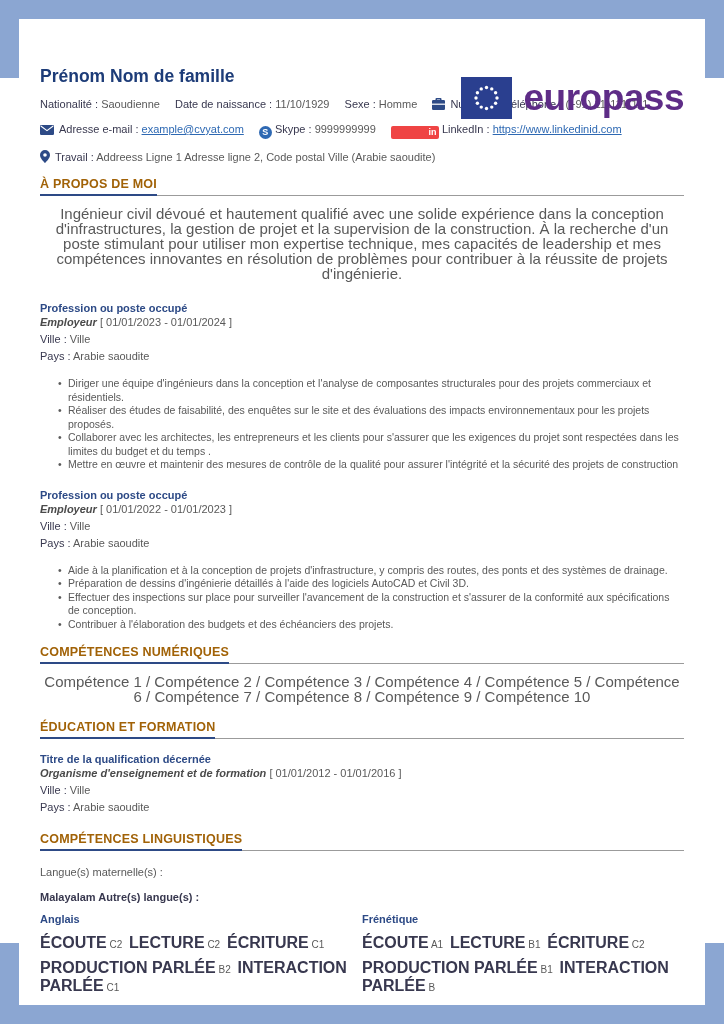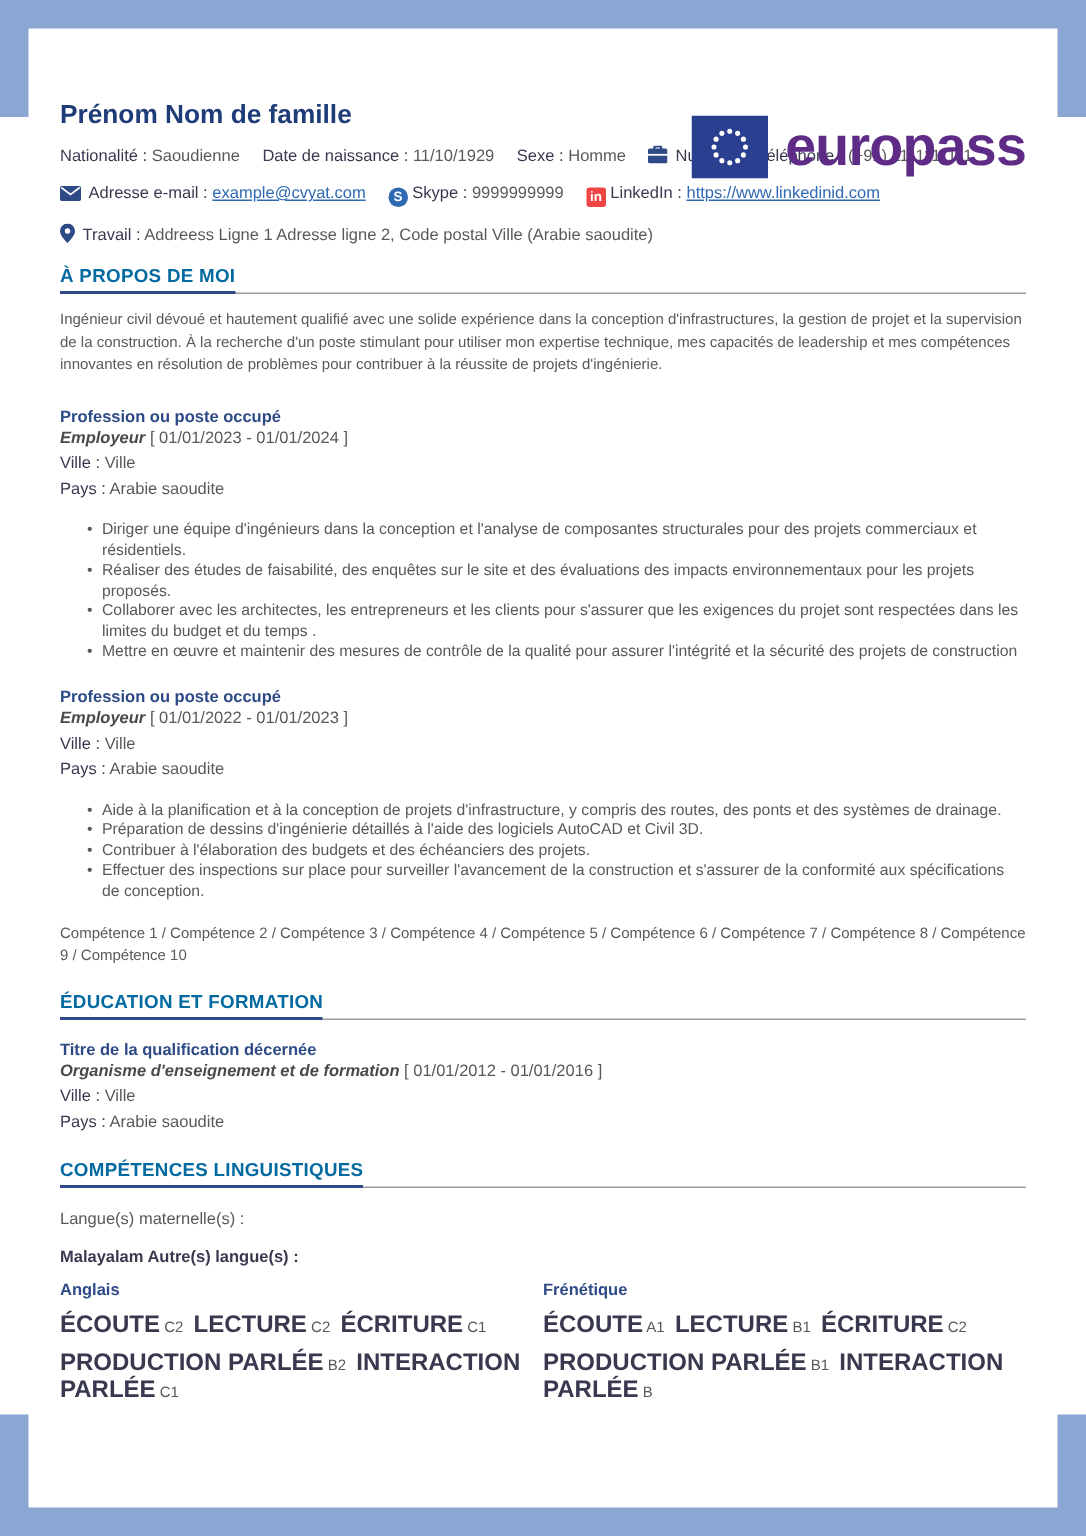--- a/index.html
+++ b/index.html
@@ -26,30 +26,30 @@
   .lbl{font-weight:normal;color:#38384f;}
   .pair{margin-right:12px;white-space:nowrap;}
   a.link{color:#2e69b3;text-decoration:underline;cursor:pointer;}
   .icn{display:inline-block;vertical-align:-2px;margin-right:5px;}
   .badge{
     display:inline-block;width:13px;height:13px;background:#2e69b3;color:#fff;
     font-size:9px;font-weight:bold;text-align:center;line-height:13px;
     vertical-align:-2px;margin-right:3px;
   }
   .badge.skype{border-radius:50%;}
-  .badge.linkedin{border-radius:2px;background:#ef4444;}
+  .badge.linkedin{border-radius:2px;background:#ef4444;padding-left:35px;}
   
   h2.sec{
-    font-size:12.5px;color:#0369a1;font-weight:bold;margin:0;
+    font-size:12.5px;color:#a16207;font-weight:bold;margin:0;
     border-bottom:1px solid #9b9b9b;letter-spacing:0.2px;
   }
   h2.sec .h2t{display:inline-block;border-bottom:2px solid #2d4a86;padding-bottom:3px;margin-bottom:-1px;}
   .sec-about{margin-top:13px;}
   .sec-gap{margin-top:20px;}
-  .body-text{font-size:10px;color:#595959;line-height:15px;margin:10px 0 0 0;}
+  .body-text{font-size:15px;color:#595959;line-height:15px;margin:10px 0 0 0;text-align:center;}
   
   .job{margin-top:13px;}
   .job-role{font-size:11px;font-weight:bold;color:#2d4a86;line-height:14px;}
   .job-emp{font-size:11px;color:#595959;line-height:14px;}
   .emp-name{font-style:italic;font-weight:bold;color:#4a4a4a;}
   .meta{font-size:11px;color:#595959;margin-top:2px;line-height:16px;}
   .meta div{margin-bottom:1px;}
   ul.bullets{margin:13px 0 0 0;padding:0 0 0 28px;list-style:none;}
   ul.bullets li{
     font-size:10.5px;color:#595959;line-height:13.5px;position:relative;padding-left:0;
@@ -150,27 +150,28 @@
     <div class="job" style="margin-top:16px;">
       <div class="job-role">Profession ou poste occupé</div>
       <div class="job-emp"><span class="emp-name">Employeur</span> <span>[ 01/01/2022 - 01/01/2023 ]</span></div>
       <div class="meta">
         <div><span class="lbl">Ville :</span> <span>Ville</span></div>
         <div><span class="lbl">Pays :</span> <span>Arabie saoudite</span></div>
       </div>
       <ul class="bullets">
         <li>Aide à la planification et à la conception de projets d'infrastructure, y compris des routes, des ponts et des systèmes de drainage.</li>
         <li>Préparation de dessins d'ingénierie détaillés à l'aide des logiciels AutoCAD et Civil 3D.</li>
+        <li>Effectuer des inspections sur place pour surveiller l'avancement de la construction et s'assurer de la conformité aux spécifications de conception.</li>
         <li>Contribuer à l'élaboration des budgets et des échéanciers des projets.</li>
-        <li>Effectuer des inspections sur place pour surveiller l'avancement de la construction et s'assurer de la conformité aux spécifications de conception.</li>
       </ul>
     </div>
   </div>
 
   <div class="sec-gap" style="margin-top:14px;">
+    <h2 class="sec"><span class="h2t">COMPÉTENCES NUMÉRIQUES</span></h2>
     <p class="body-text">Compétence 1 / Compétence 2 / Compétence 3 / Compétence 4 / Compétence 5 / Compétence 6 / Compétence 7 / Compétence 8 / Compétence 9 / Compétence 10</p>
   </div>
 
   <div class="sec-gap" style="margin-top:16px;">
     <h2 class="sec"><span class="h2t">ÉDUCATION ET FORMATION</span></h2>
     <div class="job">
       <div class="job-role">Titre de la qualification décernée</div>
       <div class="job-emp"><span class="emp-name">Organisme d'enseignement et de formation</span> <span>[ 01/01/2012 - 01/01/2016 ]</span></div>
       <div class="meta">
         <div><span class="lbl">Ville :</span> <span>Ville</span></div>

